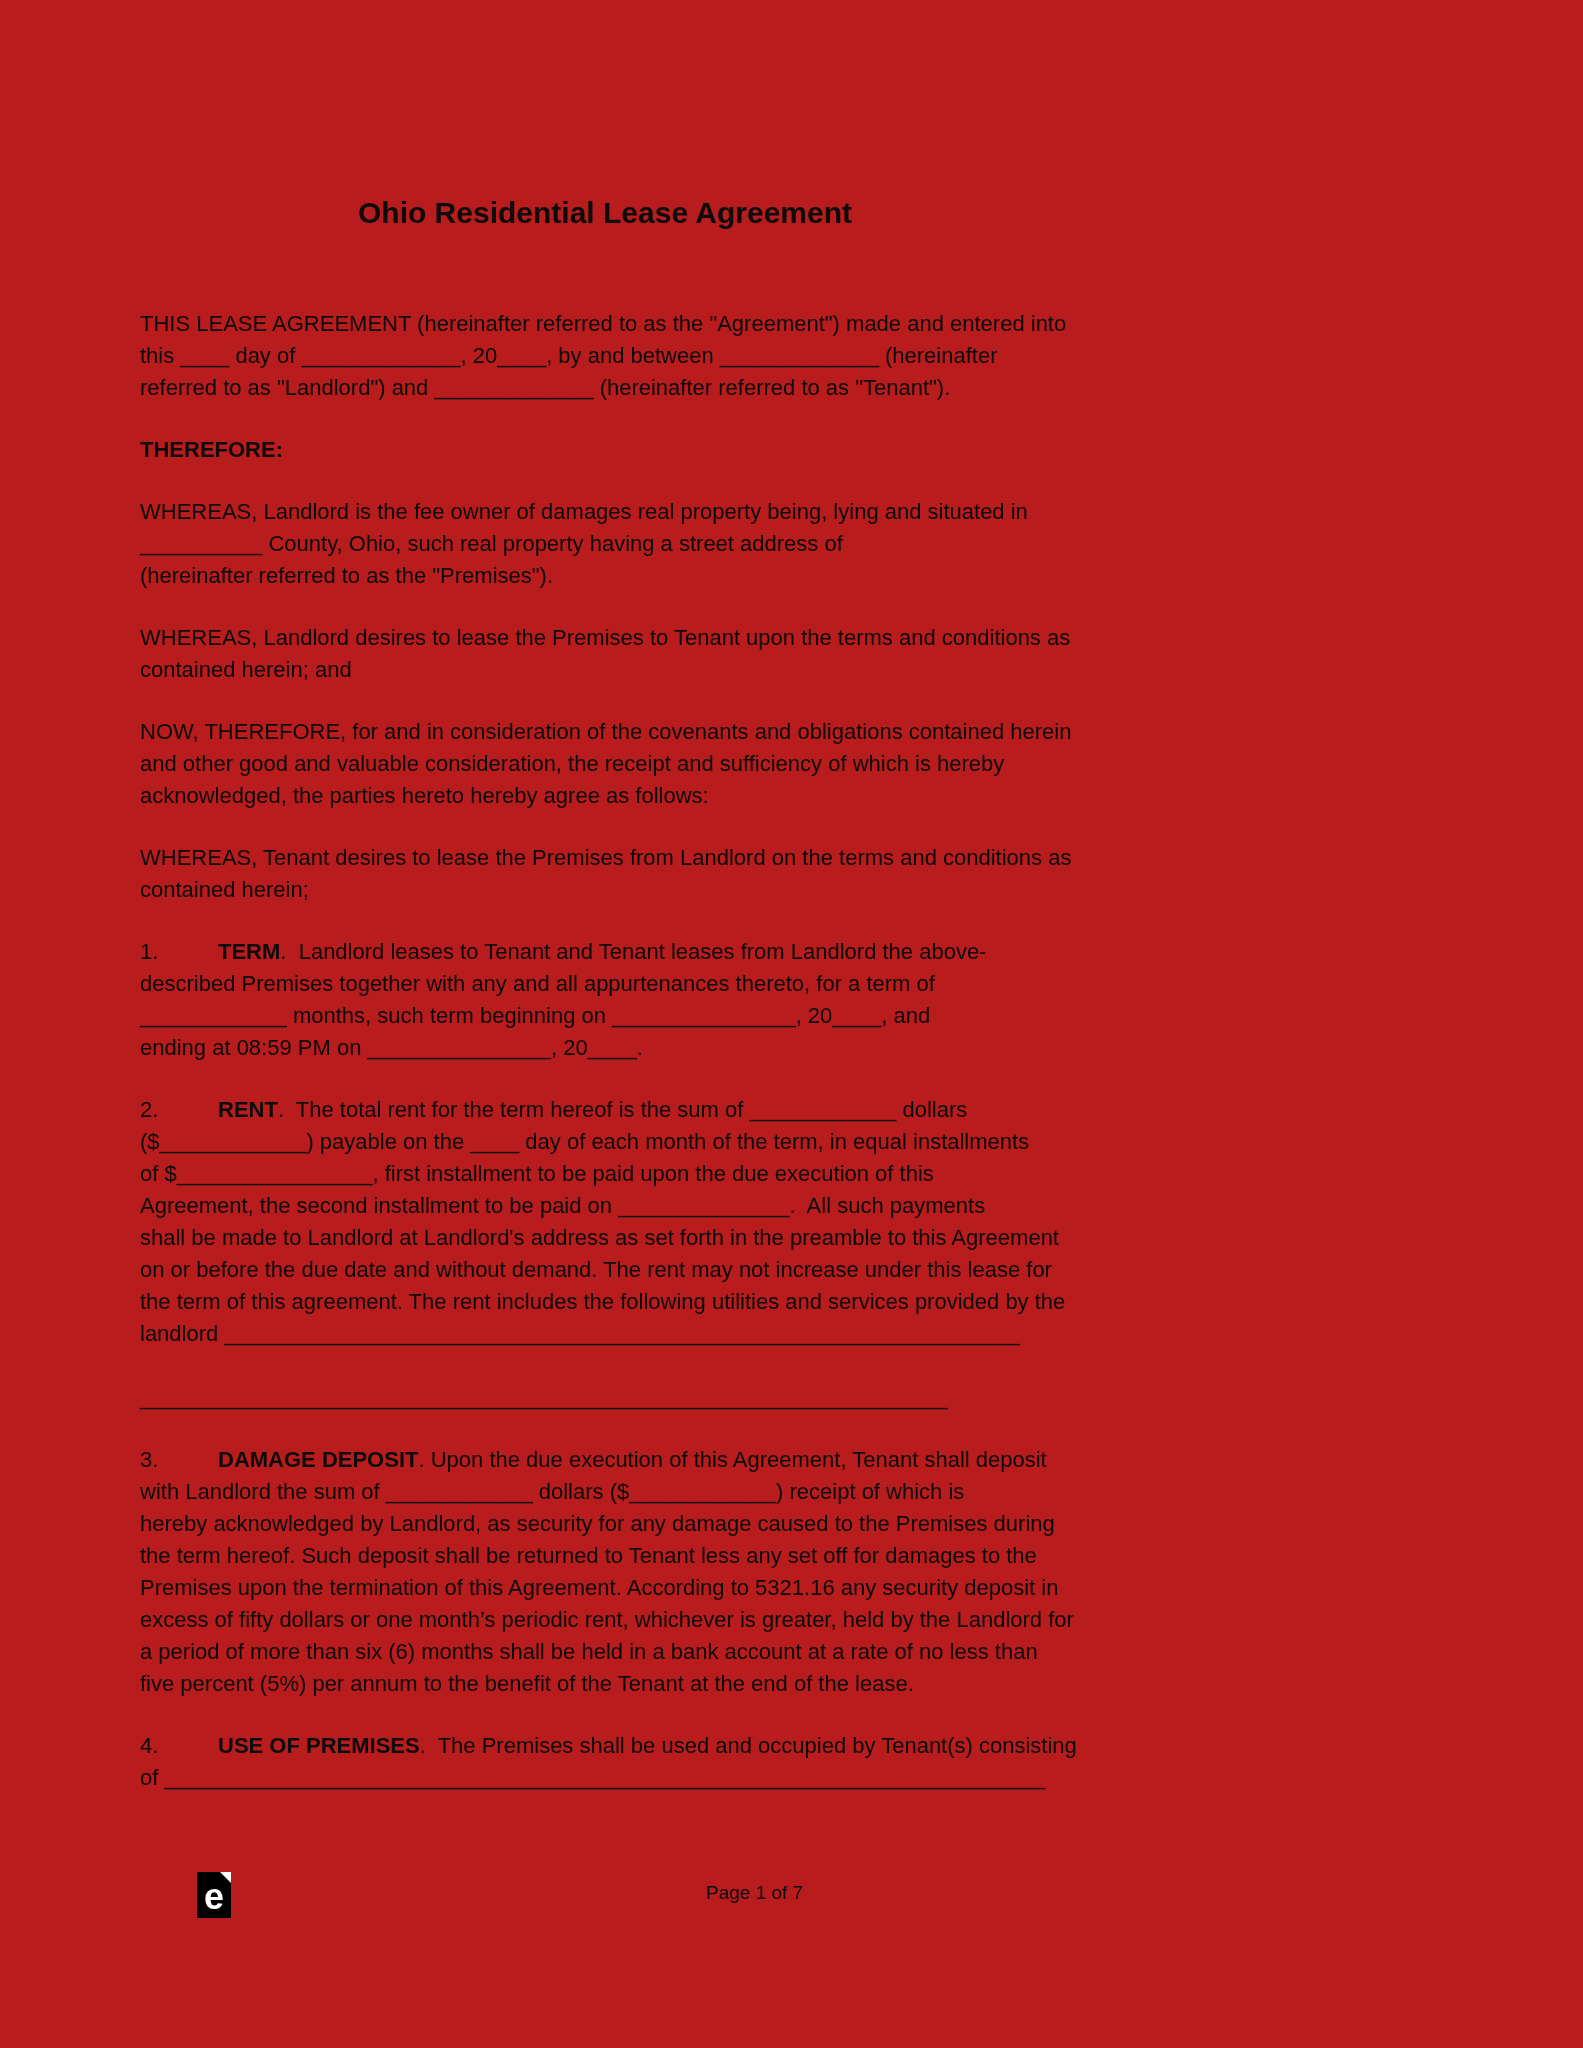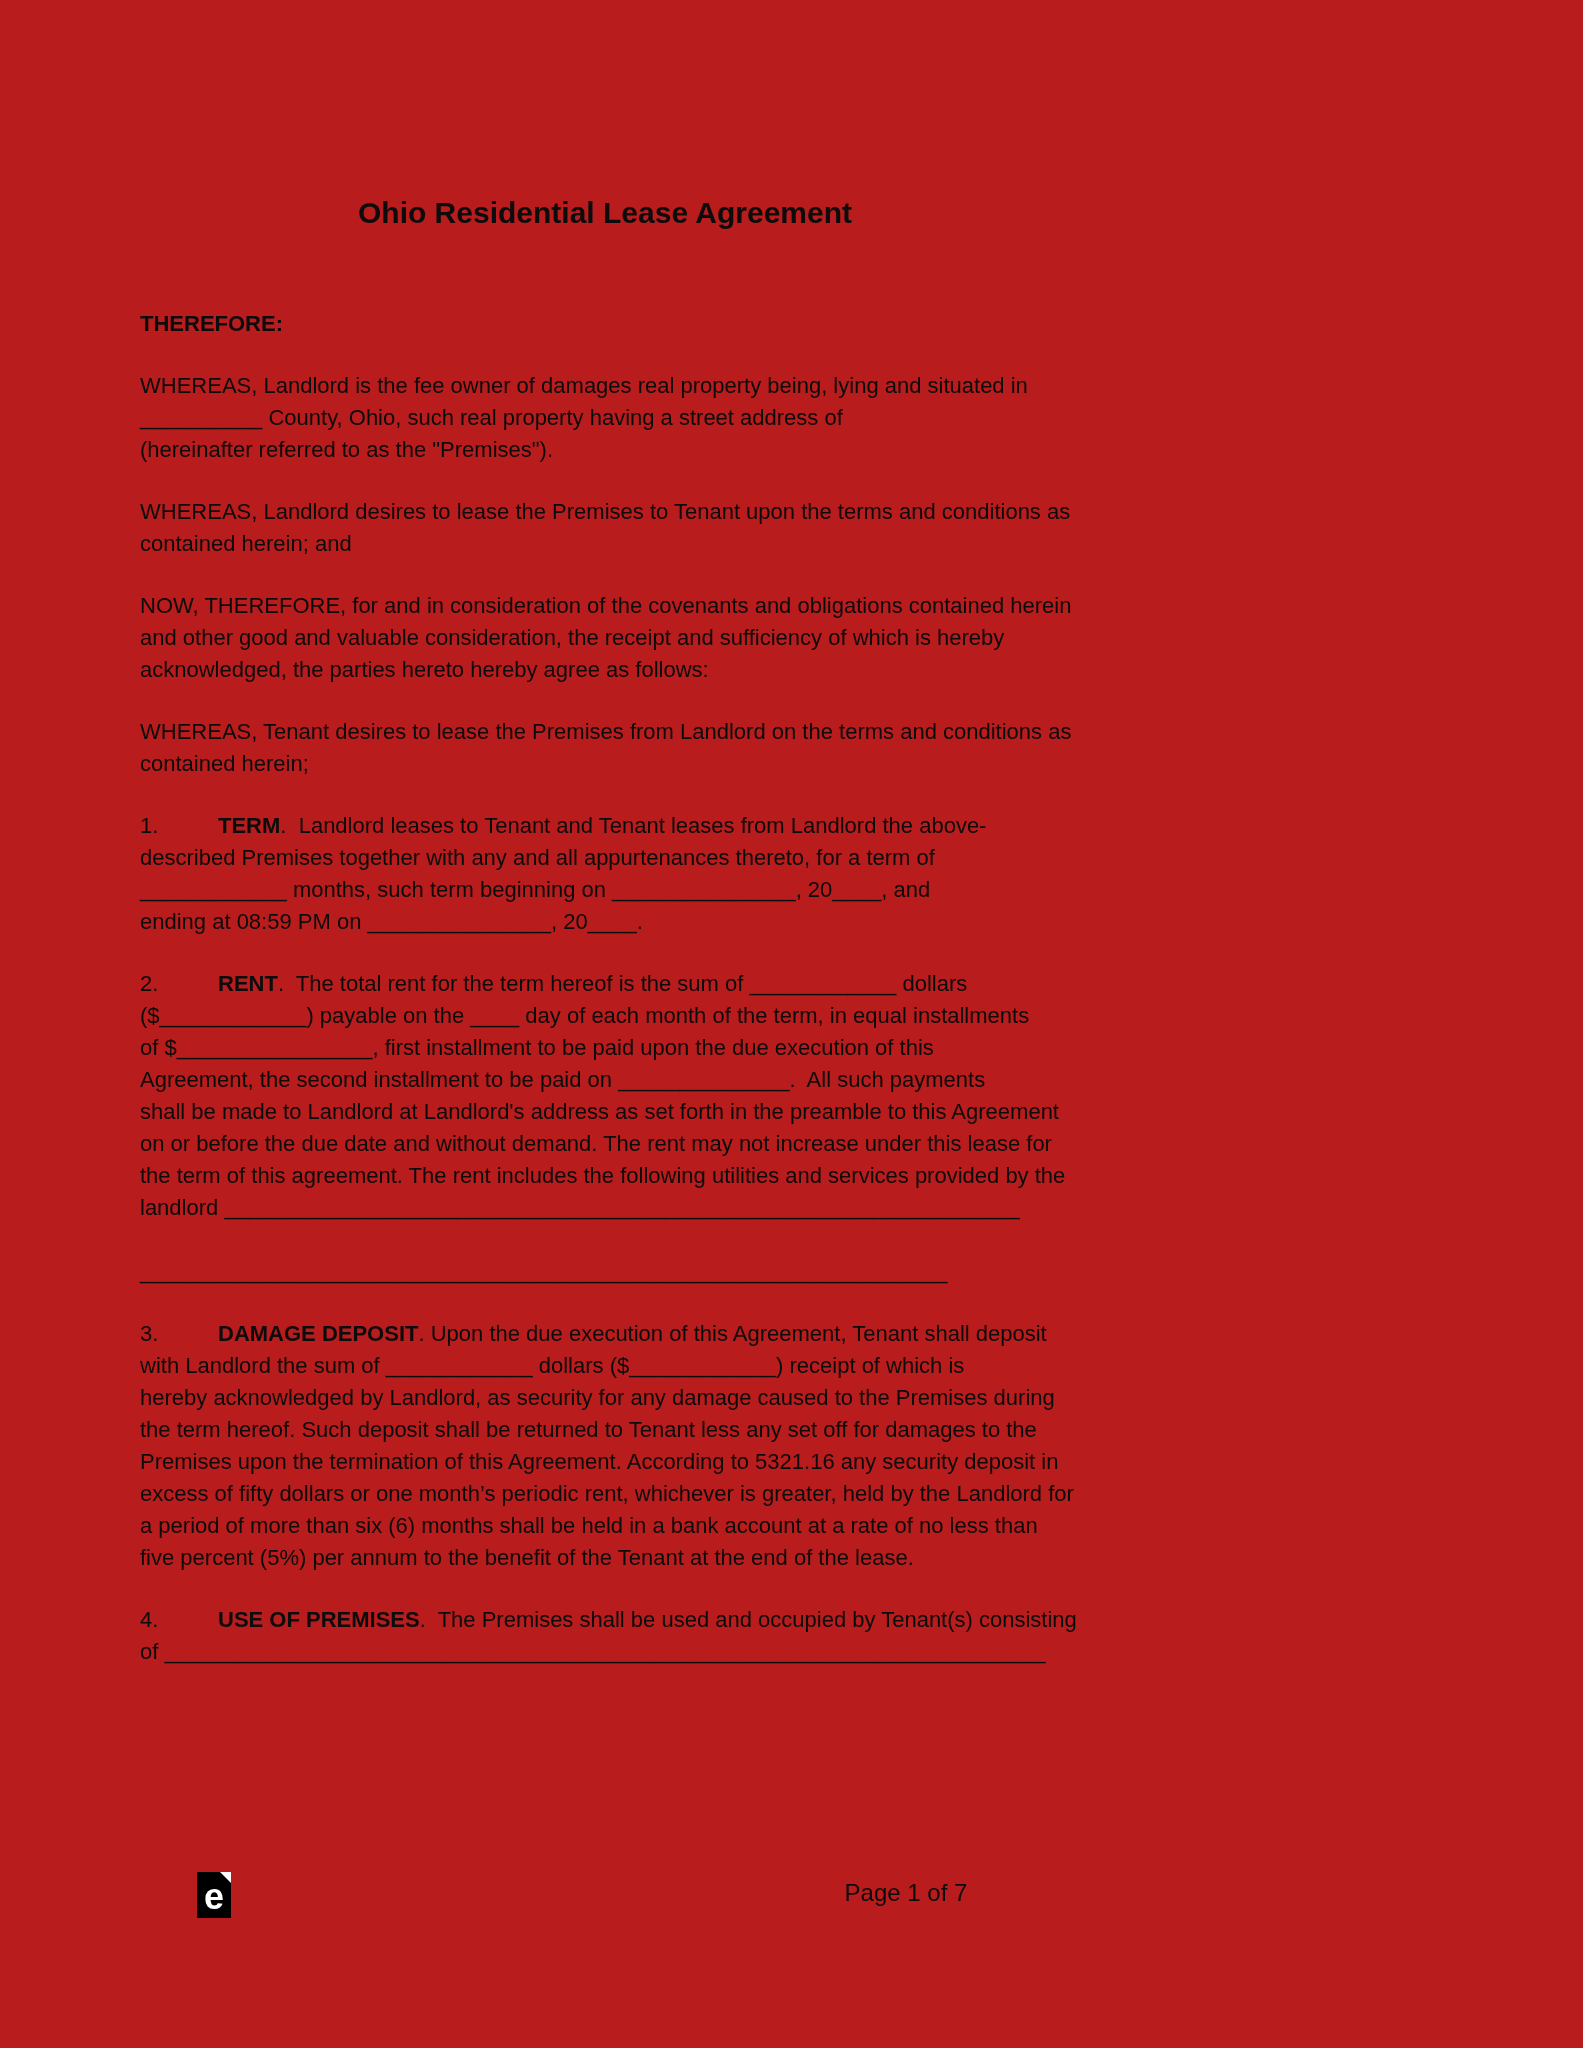--- a/index.html
+++ b/index.html
@@ -61,33 +61,36 @@
     color: #ffffff;
     font-weight: bold;
     font-size: 36px;
     line-height: 42px;
   }
   .page-number {
     position: absolute;
     top: 1876px;
     left: 706px;
     width: 400px;
-    text-align: center;
-    font-size: 24px;
+    text-align: left;
+    font-size: 19px;
     line-height: 34px;
   }
 </style>
 </head>
 <body>
 
 <div class="page">
   <div class="content">
 
     <h1 class="doc-title">Ohio Residential Lease Agreement</h1>
 
+    <p class="para">THIS LEASE AGREEMENT (hereinafter referred to as the "Agreement") made and entered into
+this ____ day of _____________, 20____, by and between _____________ (hereinafter
+referred to as "Landlord") and _____________ (hereinafter referred to as "Tenant").</p>
 
     <p class="para heading">THEREFORE:</p>
 
     <p class="para">WHEREAS, Landlord is the fee owner of damages real property being, lying and situated in
 __________ County, Ohio, such real property having a street address of
 (hereinafter referred to as the "Premises").</p>
 
     <p class="para">WHEREAS, Landlord desires to lease the Premises to Tenant upon the terms and conditions as
 contained herein; and</p>
 

